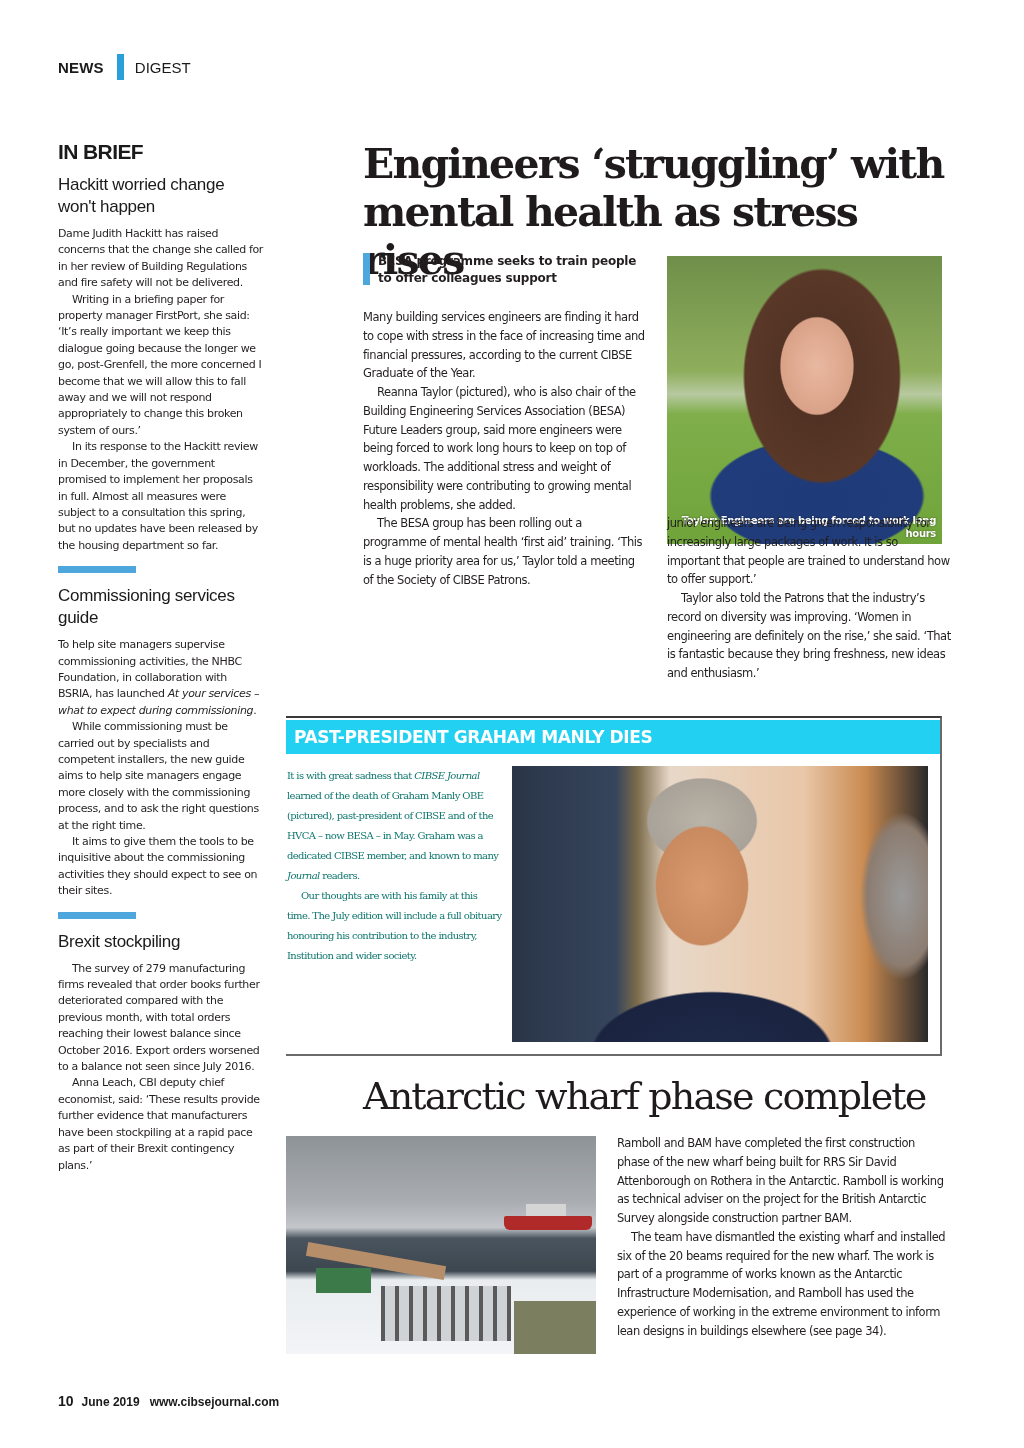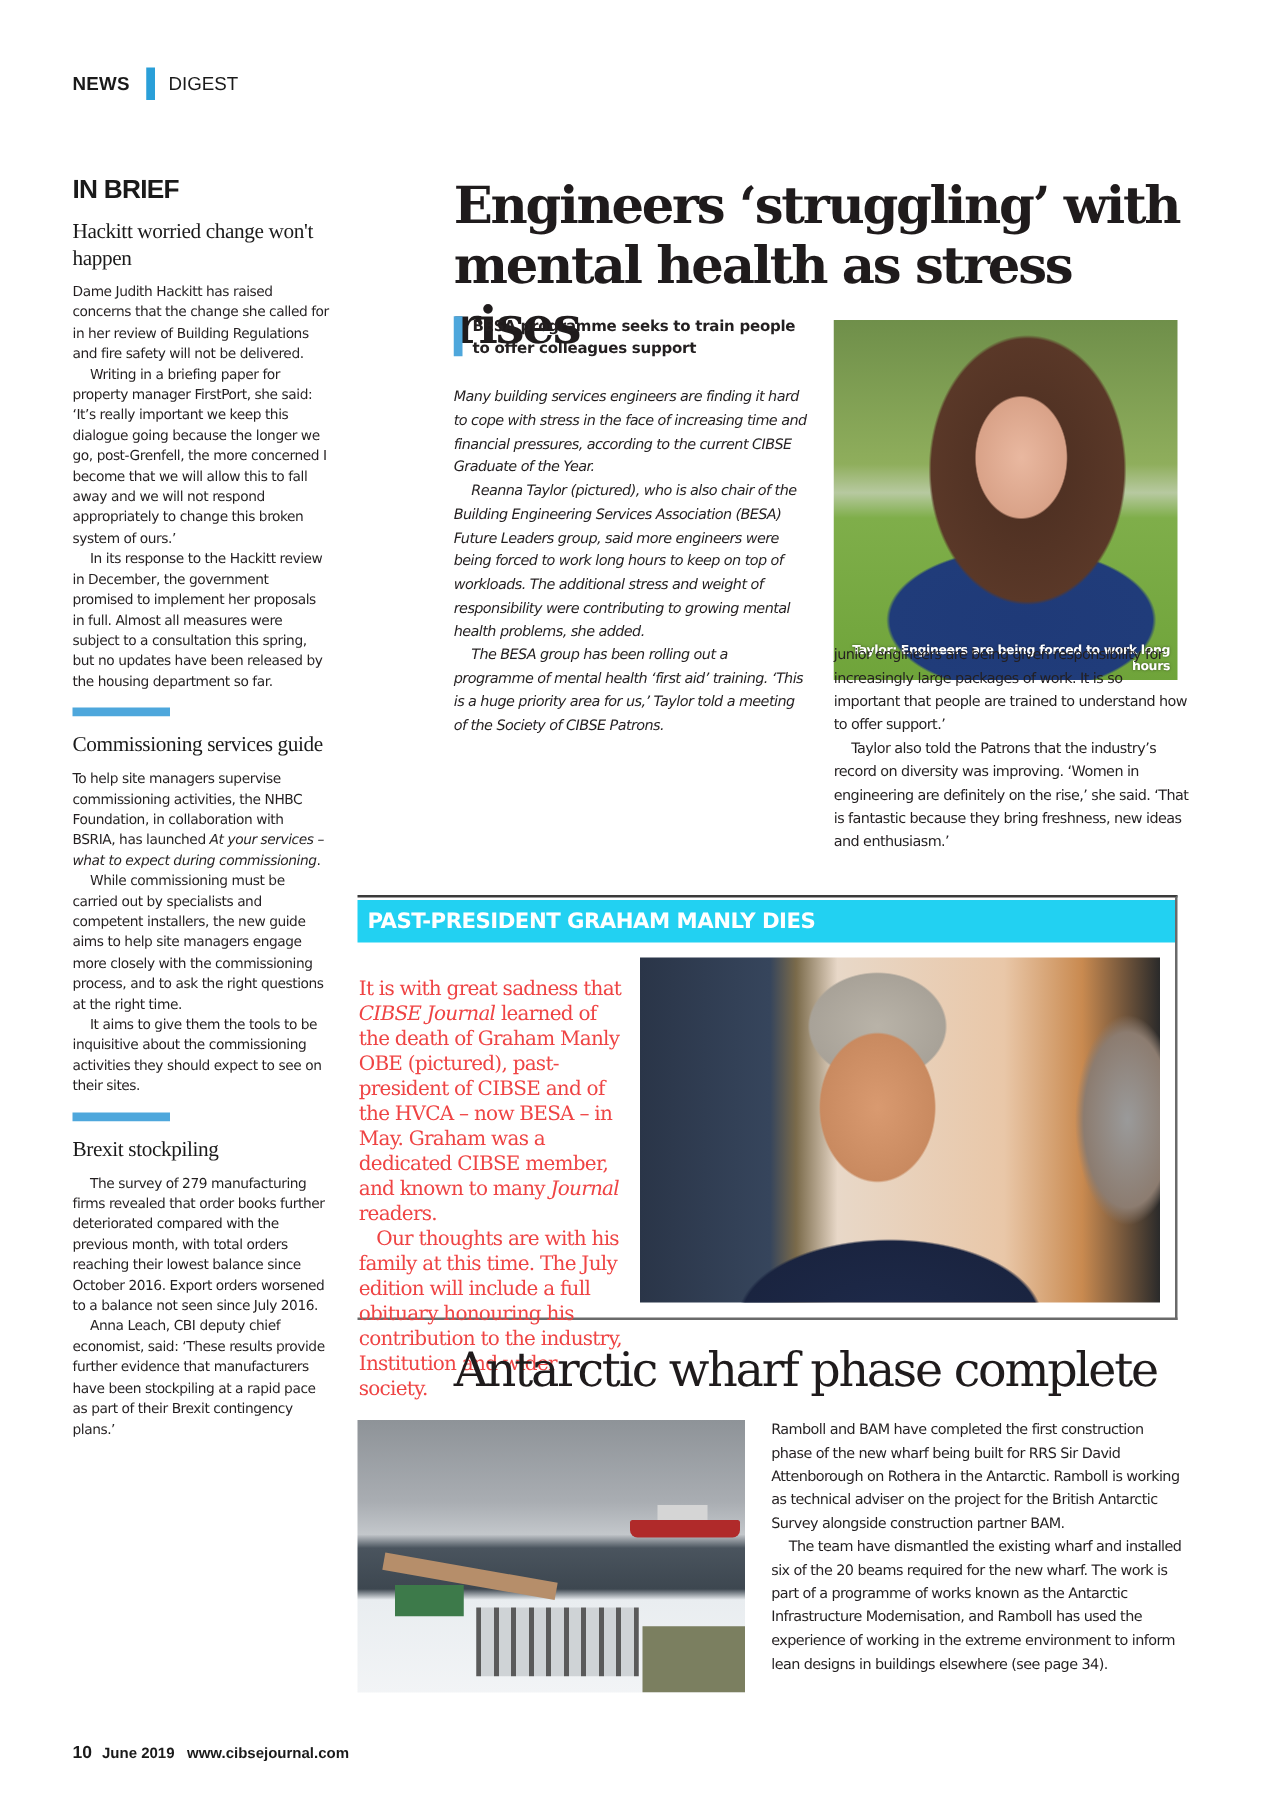--- a/index.html
+++ b/index.html
@@ -8,49 +8,49 @@
 
   
   .hdr { left: 58px; top: 55px; height: 24px; display: flex; align-items: center; font-family: "Liberation Sans", sans-serif; }
   .hdr-news { font-weight: 700; font-size: 15px; color: #1a1a1a; letter-spacing: 0.2px; }
   .hdr-bar { width: 7px; height: 26px; background: #2a9fd8; margin: 0 11px 0 13px; }
   .hdr-digest { font-size: 15px; color: #1a1a1a; }
 
   
   .brief { left: 58px; top: 140px; width: 206px; font-family: "DejaVu Sans", sans-serif; }
   .brief-title { font-family: "Liberation Sans", sans-serif; font-weight: 700; font-size: 21px; letter-spacing: -0.6px; margin: 0 0 10px 0; color: #1a1a1a; }
-  .brief-h { font-family: Liberation Serif, serif; font-weight: 400; font-size: 17px; line-height: 22px; letter-spacing: -0.3px; margin: 0 0 8px 0; color: #1a1a1a; }
+  .brief-h { font-family: Liberation Sans, sans-serif; font-weight: 400; font-size: 17px; line-height: 22px; letter-spacing: -0.3px; margin: 0 0 8px 0; color: #1a1a1a; }
   .brief p { font-size: 11px; line-height: 16.4px; margin: 0; color: #231f20; letter-spacing: -0.35px; }
   .brief p.ind { text-indent: 14px; }
   .brief-rule { width: 78px; height: 7px; background: #4ea7dc; margin: 12px 0 12px 0; }
   .brief em { font-style: italic; }
 
   
   .main-h { left: 363px; top: 140px; width: 590px; font-family: "DejaVu Serif", serif; font-weight: 700; font-size: 41px; line-height: 48px; letter-spacing: -1.8px; color: #1f1b1c; margin: 0; }
   .standfirst { left: 363px; top: 253px; width: 290px; display: flex; }
   .sf-bar { width: 7px; height: 32px; background: #4ea7dc; margin-right: 8px; flex-shrink: 0; }
   .sf-text { font-family: "DejaVu Sans", sans-serif; font-weight: 700; font-size: 12px; line-height: 17px; color: #231f20; letter-spacing: -0.2px; }
   .col-text { font-family: "DejaVu Sans", sans-serif; font-size: 11.5px; line-height: 18.75px; color: #231f20; letter-spacing: -0.45px; }
   .col-text p { margin: 0; }
   .col-text p.ind { text-indent: 14px; }
-  .main-c1 { left: 363px; top: 308px; width: 285px; font-style: italic; }
+  .main-c1 { left: 363px; top: 308px; width: 285px; }
   .main-c2 { left: 667px; top: 514px; width: 285px; }
 
   .photo-taylor { left: 667px; top: 256px; width: 275px; height: 288px; overflow: hidden;
     background: radial-gradient(ellipse 60px 80px at 150px 110px, #e9b8a0 0%, #d9a288 60%, transparent 62%),
                 radial-gradient(ellipse 110px 150px at 155px 120px, #4a2d20 0%, #5a3828 70%, transparent 72%),
                 radial-gradient(ellipse 150px 80px at 150px 240px, #1f3a78 0%, #203c7a 70%, transparent 72%),
                 linear-gradient(180deg, #6f8f4a 0%, #8fae5c 40%, #b7c9a0 48%, #7fae4a 55%, #6fa43a 100%); }
   .photo-caption { right: 6px; bottom: 4px; text-align: right; font-family: "DejaVu Sans", sans-serif; font-weight: 700; font-size: 10px; line-height: 13px; color: #ffffff; text-shadow: 0 0 2px rgba(0,0,0,0.5); letter-spacing: -0.3px; }
 
   
   .obit { left: 286px; top: 716px; width: 654px; height: 336px; border-top: 2px solid #3a3a3a; border-right: 2px solid #6a6a6a; border-bottom: 2px solid #6a6a6a; }
   .obit-bar { left: 0; top: 2px; width: 654px; height: 34px; background: #22d1f2; }
   .obit-title { left: 8px; top: 7px; font-family: "DejaVu Sans", sans-serif; font-weight: 700; font-size: 17px; color: #ffffff; letter-spacing: -0.4px; }
-  .obit-text { left: 1px; top: 63px; width: 215px; font-family: "DejaVu Serif", serif; font-size: 16px; line-height: 20px; color: #ef4444; letter-spacing: -0.6px; }
+  .obit-text { left: 1px; top: 48px; width: 215px; font-family: "DejaVu Serif", serif; font-size: 10px; line-height: 20px; color: #0f766e; letter-spacing: -0.6px; }
   .obit-text p { margin: 0; }
   .obit-text p.ind { text-indent: 14px; }
   .obit-text em { font-style: italic; }
   .photo-manly { left: 226px; top: 48px; width: 416px; height: 276px; overflow: hidden;
     background: radial-gradient(ellipse 70px 90px at 190px 120px, #d99a70 0%, #c98a60 65%, transparent 67%),
                 radial-gradient(ellipse 90px 70px at 190px 55px, #b9b3a8 0%, #a8a298 60%, transparent 62%),
                 radial-gradient(ellipse 170px 90px at 200px 290px, #1e2a4a 0%, #1a2440 70%, transparent 72%),
                 radial-gradient(ellipse 70px 140px at 390px 130px, #9a9a9a 0%, #8c7c70 50%, transparent 60%),
                 linear-gradient(90deg, #2a3548 0%, #36455c 25%, #7a6a4a 30%, #e8d8c8 38%, #e9c7a8 70%, #c98a50 85%, #2a2a2a 100%); }
 

